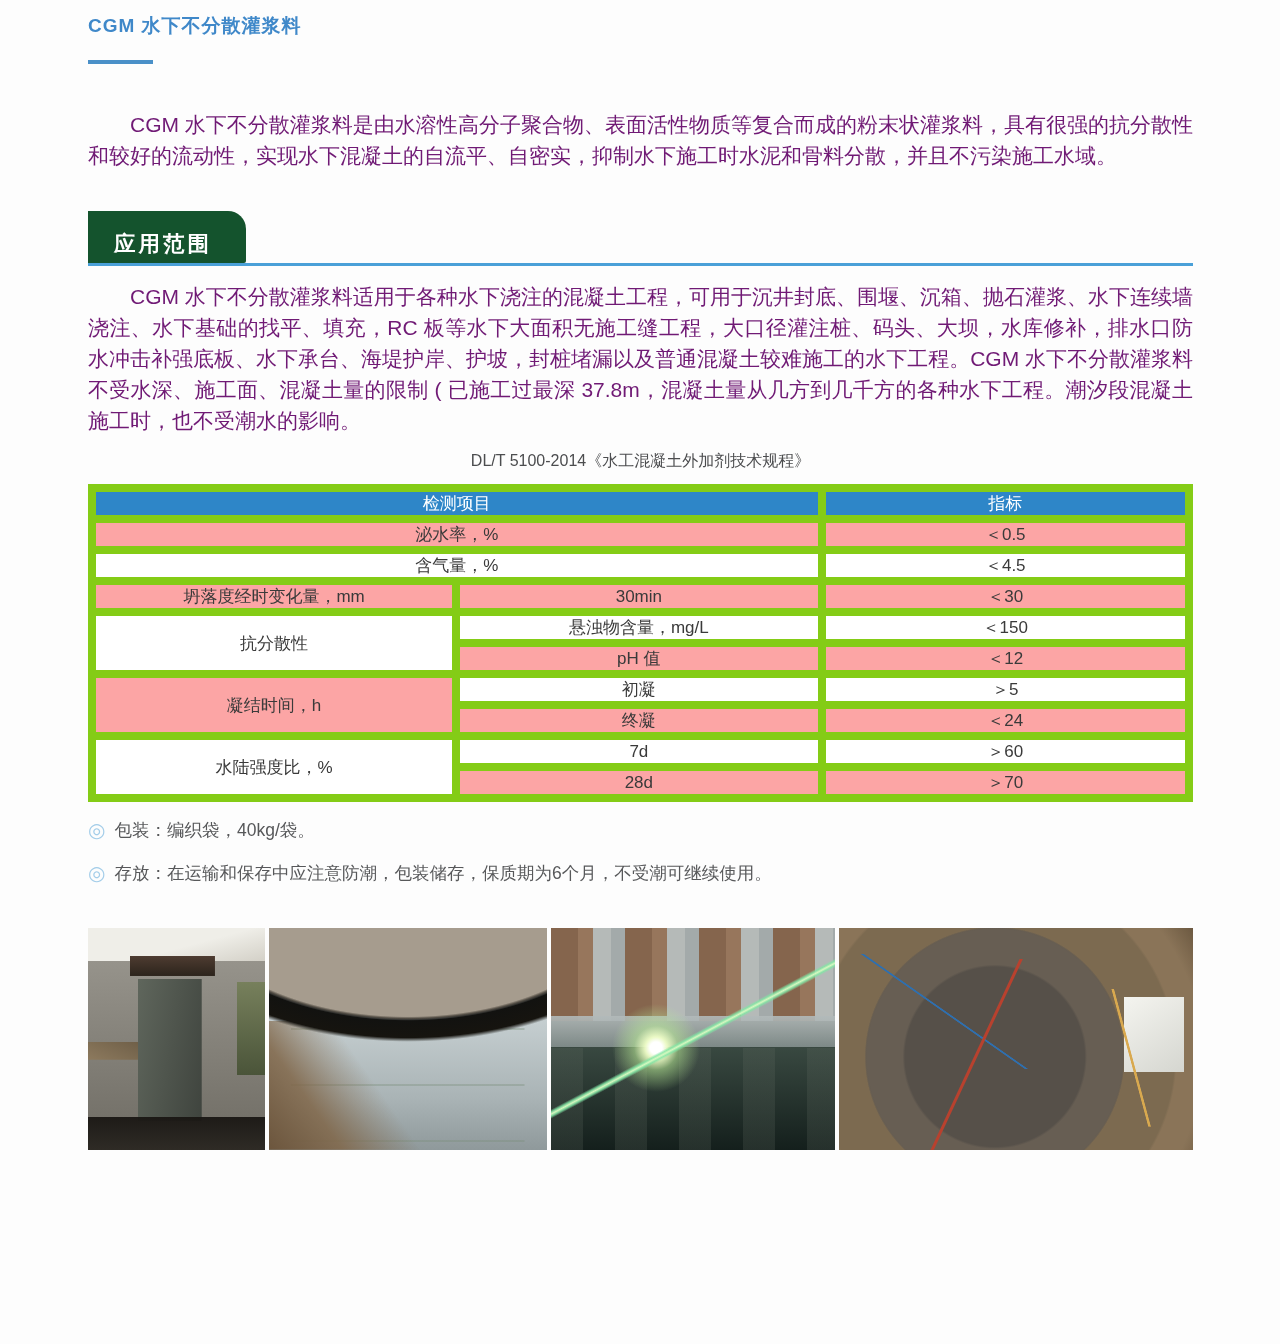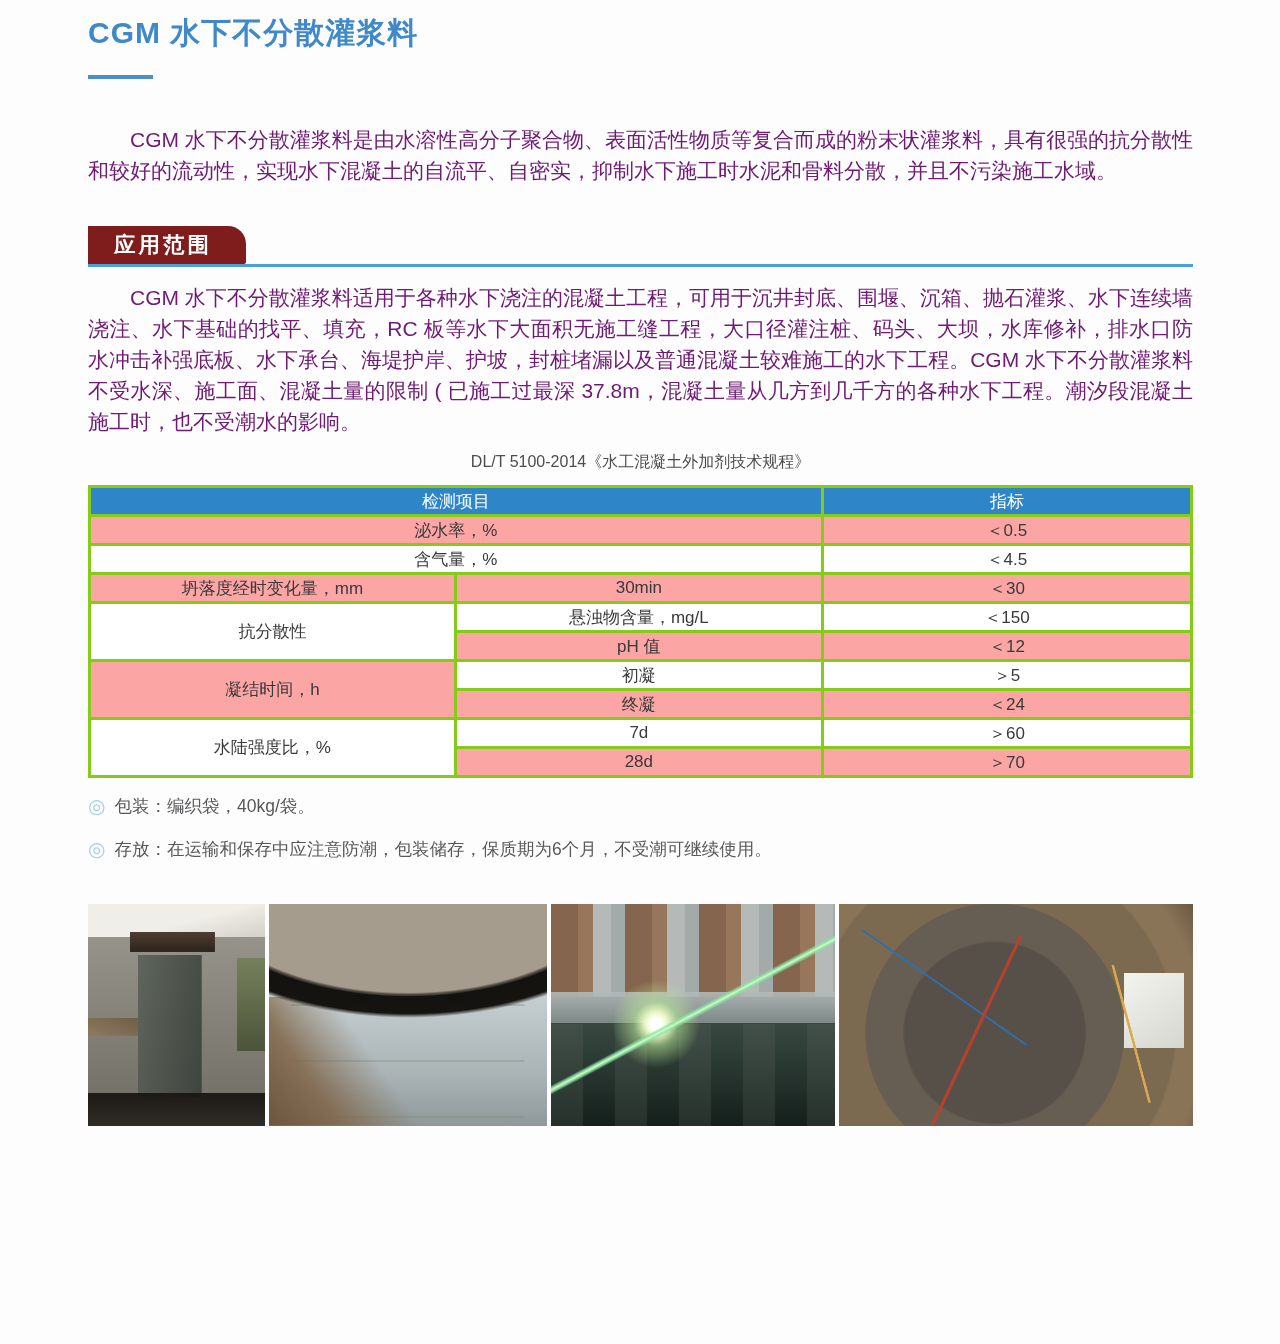--- a/index.html
+++ b/index.html
@@ -9,21 +9,21 @@
     background:#fdfdfd;
     font-family:"Liberation Sans","DejaVu Sans",sans-serif;
     overflow:hidden;
     position:relative;
   }
   .content { padding:0 87px 0 88px; }
 
   
   .doc-title {
     padding-top:13px;
-    font-size:30px;
+    font-size:19px;
     font-weight:bold;
     color:#3f88c9;
     letter-spacing:1px;
   }
   .title-underline {
     width:65px; height:4px;
     background:#4a90c8;
     margin-top:21px;
   }
 
@@ -39,28 +39,28 @@
   .app-body { margin-top:15px; }
 
   
   .section-head {
     border-bottom:3px solid #4aa0d8;
     line-height:0;
   }
   .badge {
     display:inline-block;
     min-width:158px;
-    background:#7f1d1d;
+    background:#14532d;
     color:#ffffff;
     font-size:21.5px;
     font-weight:bold;
     letter-spacing:3px;
     text-align:center;
     line-height:38px;
-    padding:0 30px 0 22px;
+    padding:14px 30px 0 22px;
     border-top-right-radius:18px;
     border-bottom-right-radius:2px;
   }
   .head-app  { margin-top:40px; }
   .head-perf { margin-top:31px; }
   .head-pack { margin-top:30px; }
 
   
   .standard-caption {
     margin-top:15px;
@@ -71,21 +71,21 @@
   table.spec {
     width:100%;
     margin-top:12px;
     border-collapse:collapse;
     table-layout:fixed;
     text-align:center;
     font-size:17px;
     color:#3a3a3a;
   }
   table.spec th, table.spec td {
-    border:3px solid #84cc16;
+    border:8px solid #84cc16;
     height:29px;
     padding:0 4px;
     font-weight:normal;
   }
   table.spec thead th {
     background:#2e86c8;
     color:#ffffff;
   }
   td.gray { background:#fca5a5; }
   td.white { background:#ffffff; }

